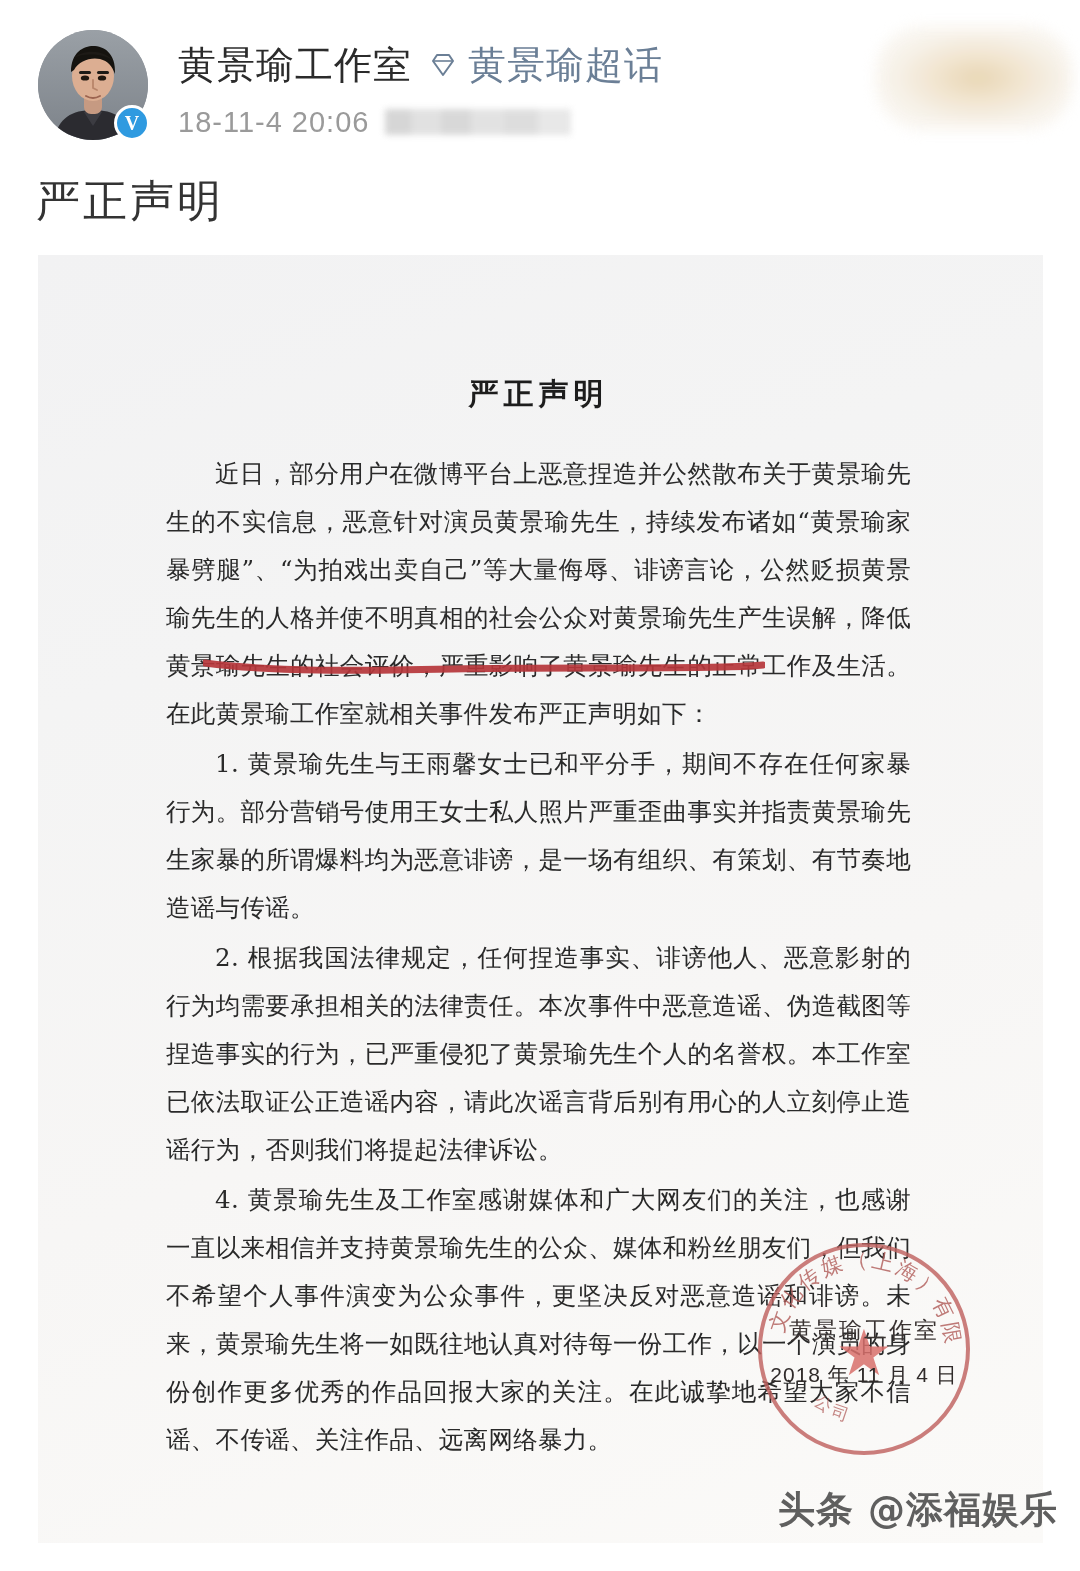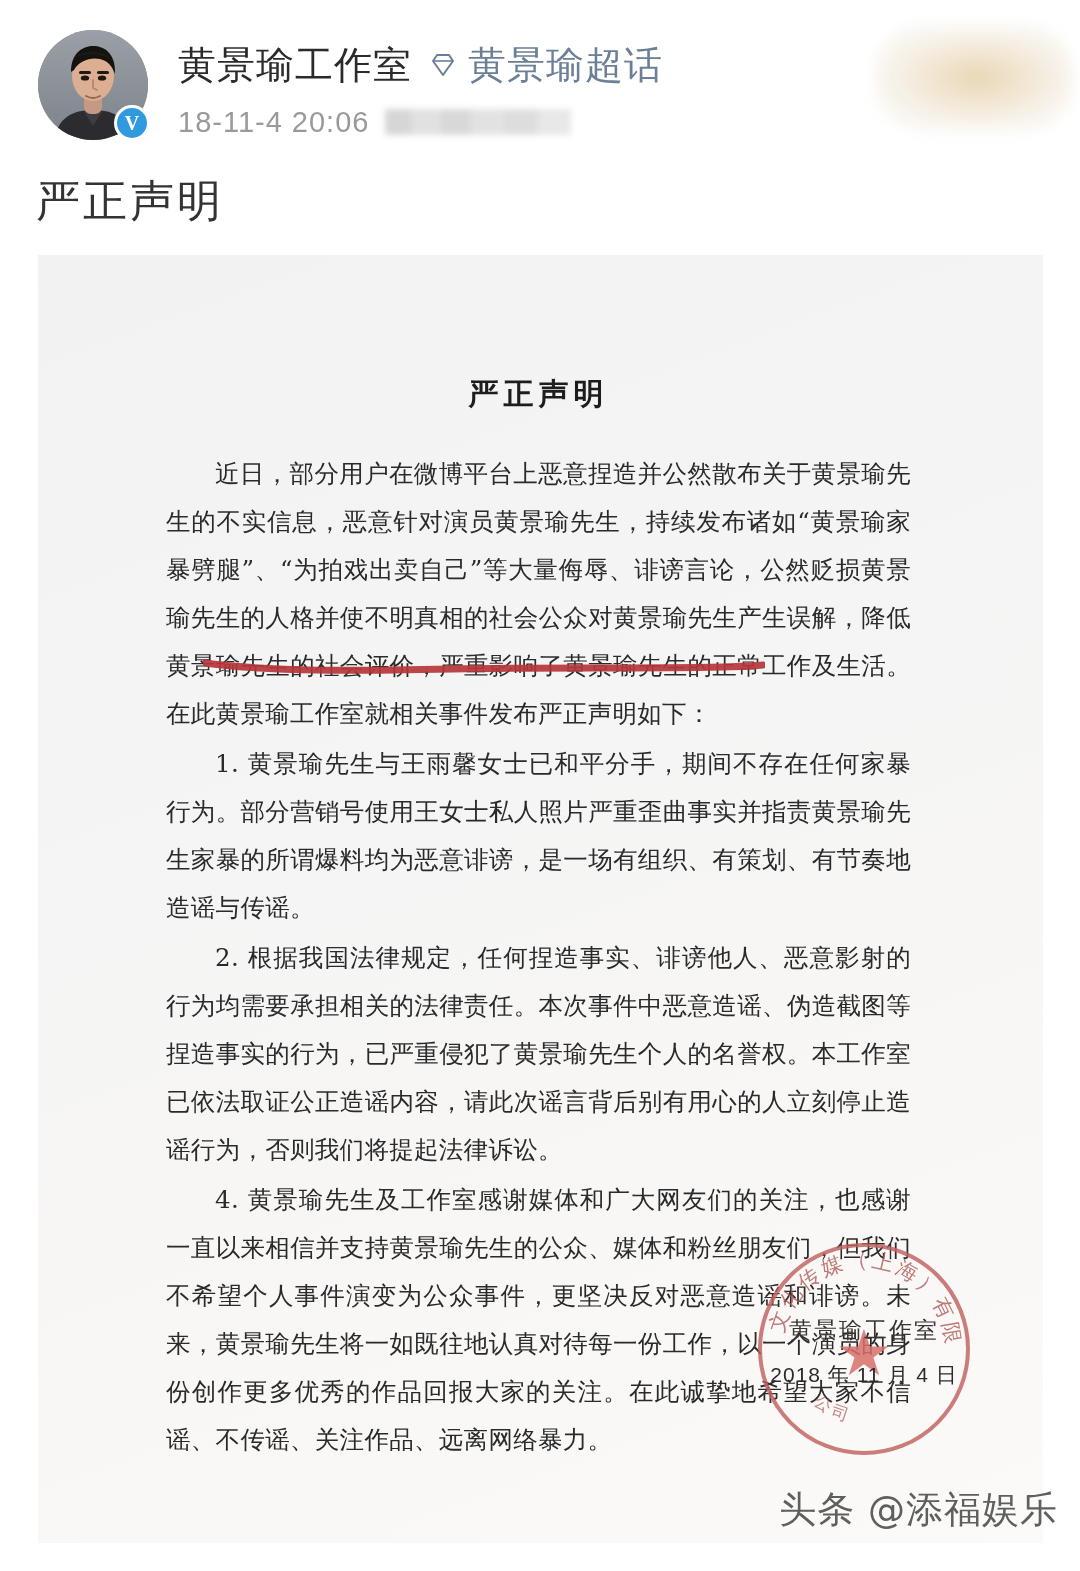--- a/index.html
+++ b/index.html
@@ -265,20 +265,21 @@
   .watermark {
     position: absolute;
     right: 22px;
     bottom: 36px;
     font-size: 37px;
     color: #4a4a4a;
     letter-spacing: 1px;
     font-family: "DejaVu Sans", "Liberation Sans", sans-serif;
     opacity: .88;
     white-space: nowrap;
+    font-weight: bold;
   }
 </style>
 </head>
 <body>
 
 <div class="post-header">
 
   <div class="avatar-wrap">
     <div class="avatar">
       <svg viewBox="0 0 110 110" xmlns="http://www.w3.org/2000/svg" aria-hidden="true">

